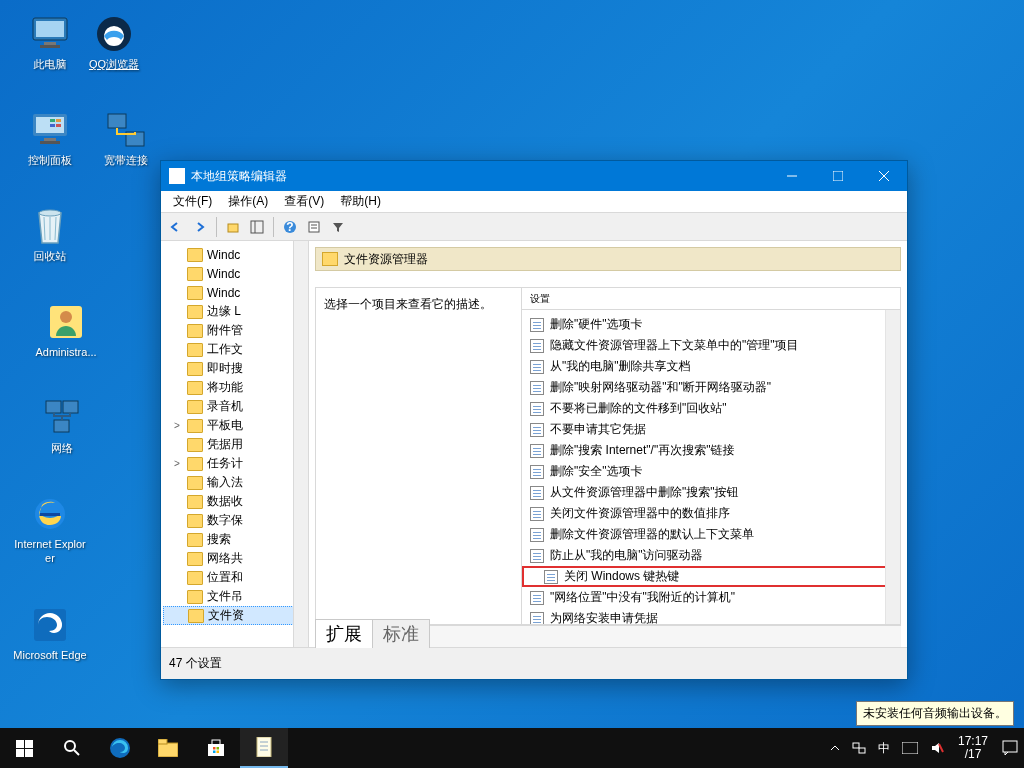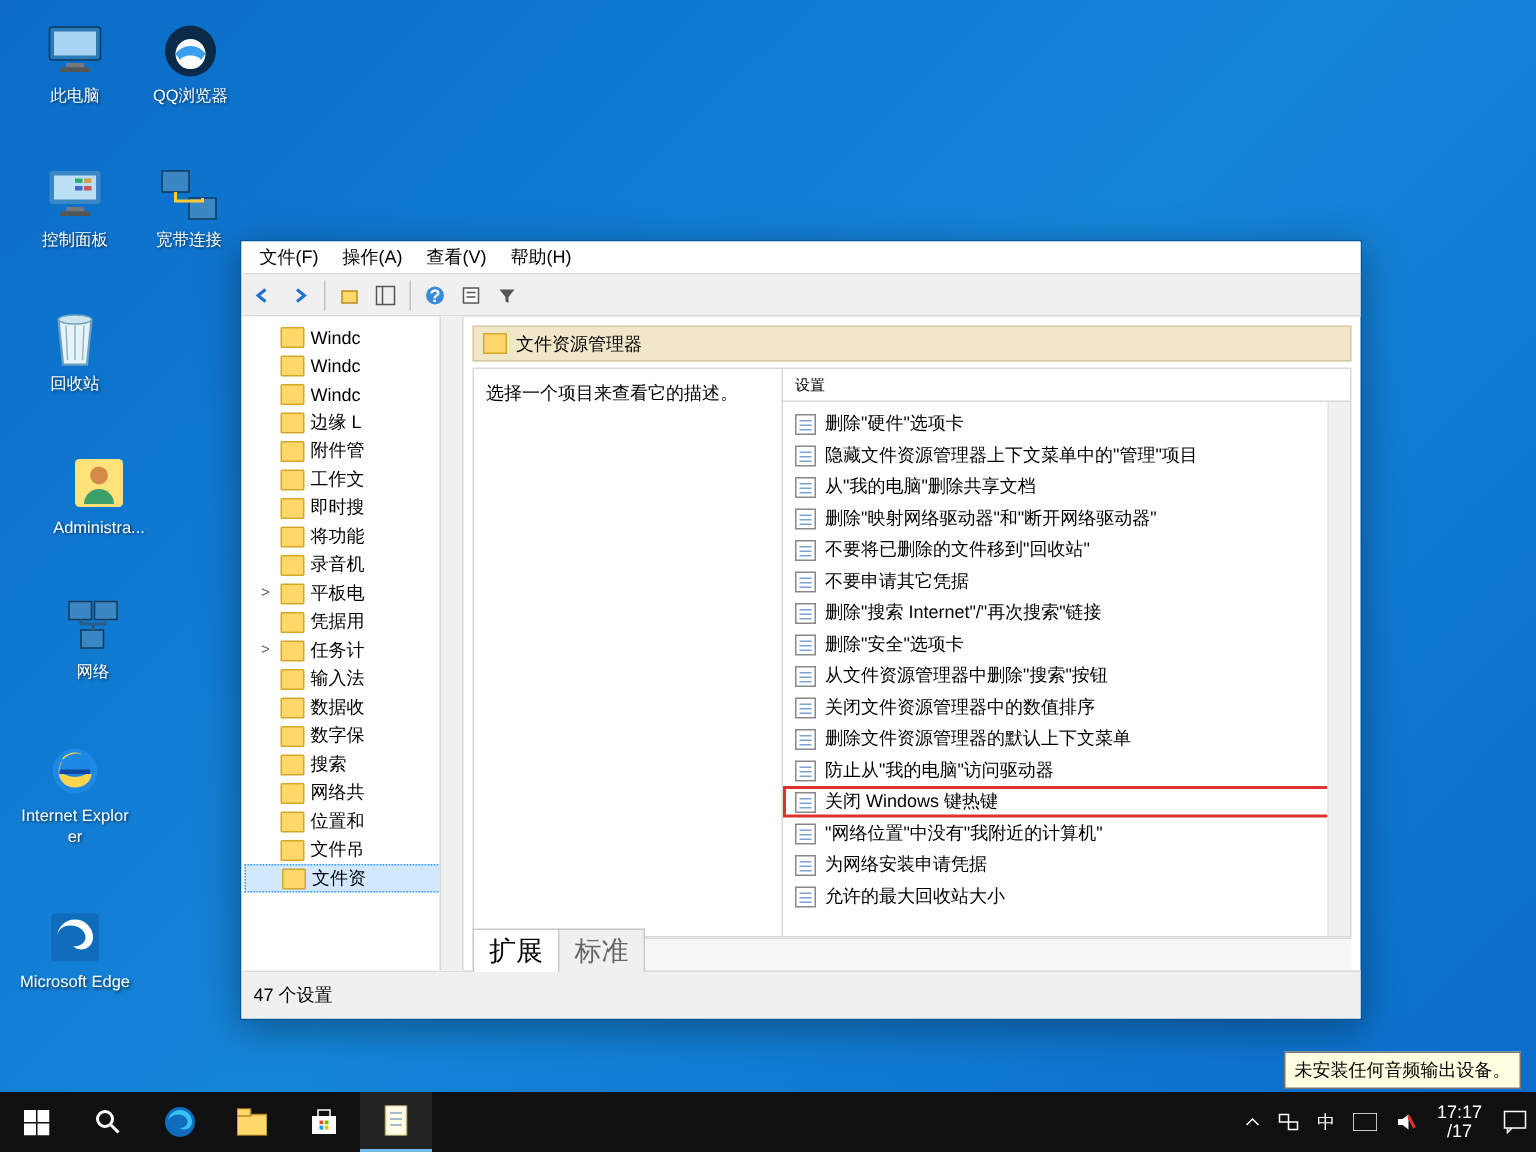--- a/index.html
+++ b/index.html
@@ -22,34 +22,34 @@
 .content{flex:1;display:flex;min-height:0}
 .tree{width:148px;border-right:1px solid #d9d9d9;overflow:hidden;background:#fff;padding:4px 0 4px 2px;position:relative}
 .tree::after{content:'';position:absolute;right:0;top:0;bottom:0;width:14px;background:#f0f0f0;border-left:1px solid #d9d9d9}
 .tree .vthumb{position:absolute;right:2px;top:6px;width:10px;height:46px;background:#c2c2c2;border-radius:2px}
 .tree .row{display:flex;align-items:center;height:19px;white-space:nowrap;padding-left:8px}
 .tree .row .exp{width:12px;text-align:center;color:#666;font-size:10px}
 .tree .row .fic{width:16px;height:14px;background:#ffd86b;border:1px solid #d4a72c;border-radius:1px;margin:0 4px}
 .tree .row.sel{background:#d1e8ff;border:1px dotted #3399ff}
 .tree .row .txt{overflow:hidden;text-overflow:clip}
 .right{flex:1;display:flex;flex-direction:column;min-height:0}
-.pathbar{height:24px;background:#f0e7c8;border-bottom:1px solid #d4caa3;display:flex;align-items:center;padding:0 6px;margin:6px 6px 0 6px;border:1px solid #d4caa3}
+.pathbar{height:24px;background:#f0e7c8;border-bottom:1px solid #d4caa3;display:flex;align-items:center;padding:0 6px;margin:6px 6px 12px 6px;border:1px solid #d4caa3}
 .pathbar .fic{width:16px;height:14px;background:#ffd86b;border:1px solid #d4a72c;margin-right:6px}
 .panes{flex:1;display:flex;min-height:0;margin:4px 6px 0 6px;border:1px solid #d9d9d9}
 .desc{width:206px;padding:8px;border-right:1px solid #d9d9d9;font-size:12px;color:#000}
 .list{flex:1;display:flex;flex-direction:column;min-height:0;position:relative}
 .list-hdr{height:22px;border-bottom:1px solid #d9d9d9;display:flex;align-items:center;padding-left:8px;background:#fff;font-size:10px}
 .list-body{flex:1;overflow:hidden;padding:4px 0;position:relative}
 .list-body::after{content:'';position:absolute;right:0;top:0;bottom:0;width:14px;background:#f0f0f0;border-left:1px solid #e4e4e4}
 .list .vthumb{position:absolute;right:2px;top:4px;width:10px;height:160px;background:#c2c2c2;border-radius:2px}
 .li{display:flex;align-items:center;height:21px;padding-left:8px;white-space:nowrap}
 .li .lic{width:14px;height:14px;border:1px solid #888;margin-right:6px;background:#fff;position:relative}
 .li .lic::before{content:'';position:absolute;left:2px;top:3px;right:2px;height:1px;background:#7aa2d4}
 .li .lic::after{content:'';position:absolute;left:2px;top:6px;right:2px;height:1px;background:#7aa2d4;box-shadow:0 3px 0 #7aa2d4}
-.li.hl{border:2px solid #e03030;padding-left:6px;height:21px}
+.li.hl{border:2px solid #e03030;padding-left:20px;height:21px}
 .tabs{height:22px;border-top:1px solid #d9d9d9;display:flex;align-items:flex-end;margin:0 6px;background:#f6f6f6}
 .tab{border:1px solid #c9c9c9;border-bottom:none;padding:2px 10px;background:#fff;margin-right:-1px;font-size:18px;position:relative;top:1px}
 .tab.active{background:#fff;z-index:1}
 .tab.inactive{background:#f0f0f0;color:#666}
 .status{height:32px;border-top:1px solid #d9d9d9;display:flex;align-items:center;padding:0 8px;background:#f0f0f0;font-size:12px}
 .taskbar{position:absolute;left:0;right:0;bottom:0;height:40px;background:#101010;display:flex;align-items:center}
 .tbn{width:48px;height:40px;display:flex;align-items:center;justify-content:center;color:#fff}
 .tbn.active{border-bottom:2px solid #76b9ed;background:rgba(255,255,255,.08)}
 .tray{margin-left:auto;display:flex;align-items:center;color:#fff;height:40px}
 .tray .ti{padding:0 6px;height:40px;display:flex;align-items:center;font-size:11px}
@@ -66,21 +66,21 @@
         <div class="ic">
           <svg width="40" height="36">
             <rect x="3" y="2" width="34" height="22" rx="2" fill="#2a7ab8" stroke="#0d3a5c"></rect>
             <rect x="6" y="5" width="28" height="16" fill="#a6d4f2"></rect>
             <rect x="14" y="26" width="12" height="3" fill="#777"></rect>
             <rect x="10" y="29" width="20" height="3" fill="#555"></rect>
           </svg>
         </div>
         <div class="lbl">此电脑</div>
       </div>
-      <div class="di" style="left: 89px; top: 14px;">
+      <div class="di" style="left: 76px; top: 14px; text-decoration: underline;">
         <div class="ic">
           <svg width="40" height="40">
             <circle cx="20" cy="20" r="17" fill="#0b2a4a"></circle>
             <path d="M12 28a10 10 0 1116 0c-2 3-5 4-8 4s-6-1-8-4z" fill="#fff"></path>
             <path d="M10 22a12 12 0 0120 0l-3 4c-2-4-12-4-14 0z" fill="#39a0ed"></path>
           </svg>
         </div>
         <div class="lbl">QQ浏览器</div>
       </div>
       <div class="di" style="left: 12px; top: 110px;">
@@ -157,20 +157,39 @@
           <svg width="40" height="40">
             <rect x="4" y="4" width="32" height="32" rx="3" fill="#0f6cbd"></rect>
             <path d="M8 20a12 12 0 0124 0c0 4-3 8-8 8-3 0-5-2-5-2 5 0 8-3 8-6 0-5-5-8-10-8s-9 3-9 8z" fill="#fff"></path>
           </svg>
         </div>
         <div class="lbl">Microsoft Edge</div>
       </div>
     </div>
 
  <div class="win">
+  <div class="titlebar">
+   <span class="ticon"></span>
+   <span class="ttxt">本地组策略编辑器</span>
+   <div class="wbtn">
+          <svg width="10" height="10">
+            <path d="M0 5h10" stroke="#fff" stroke-width="1"></path>
+          </svg>
+        </div>
+   <div class="wbtn">
+          <svg width="10" height="10">
+            <rect x="0" y="0" width="10" height="10" fill="none" stroke="#fff"></rect>
+          </svg>
+        </div>
+   <div class="wbtn close">
+          <svg width="10" height="10">
+            <path d="M0 0l10 10M10 0L0 10" stroke="#fff" stroke-width="1"></path>
+          </svg>
+        </div>
+  </div>
   <div class="menubar">
    <span>文件(F)</span>
    <span>操作(A)</span>
    <span>查看(V)</span>
    <span>帮助(H)</span>
   </div>
   <div class="toolbar">
    <div class="tb">
           <svg width="14" height="12">
             <path d="M8 2L3 6l5 4" fill="none" stroke="#1e6fd6" stroke-width="2"></path>

